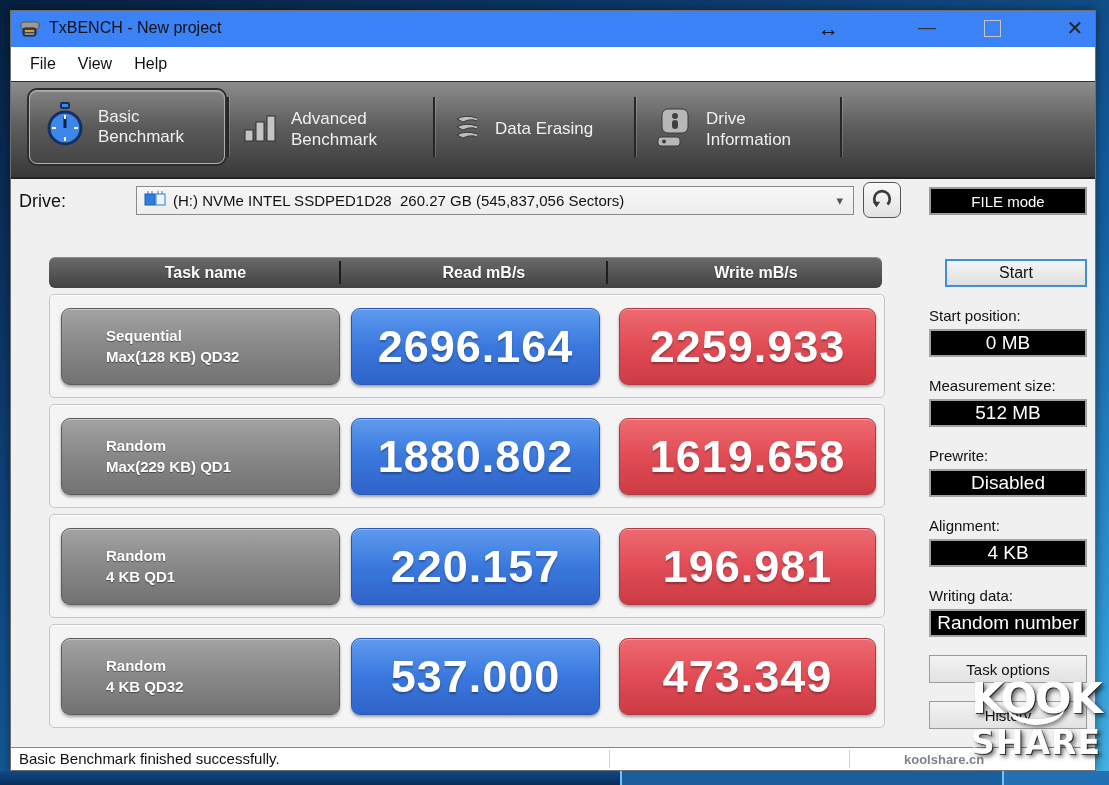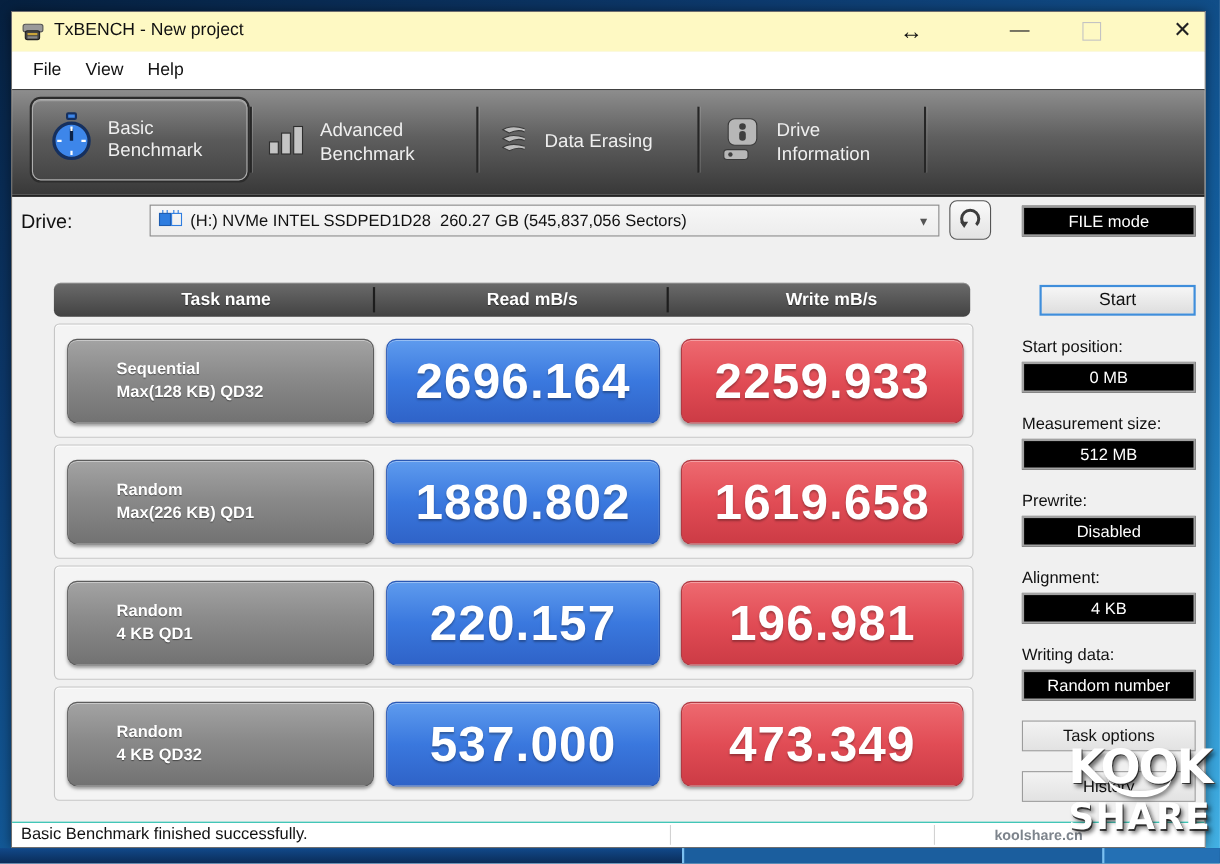--- a/index.html
+++ b/index.html
@@ -8,21 +8,21 @@
     font-family:"Liberation Sans", sans-serif;
     background: linear-gradient(150deg,#06203f 0%, #0d3a6e 28%, #145f9f 60%, #2f97d3 88%, #45b4e6 100%);
     position:relative;
   }
   
   .window {
     position:absolute; left:10px; top:10px; width:1086px; height:761px;
     background:#f0f0f0; border:1px solid #6e6e6e;
     box-shadow:0 0 10px rgba(0,0,0,.45);
   }
-  .titlebar { position:absolute; left:0; top:0; width:100%; height:36px; background:#fef9c3; }
+  .titlebar { position:absolute; left:0; top:0; width:100%; height:36px; background:#3b82f6; }
   .app-icon { position:absolute; left:9px; top:9px; width:22px; height:18px; }
   .title-text { position:absolute; left:38px; top:8px; font-size:16px; color:#111; }
   .resize-cursor { position:absolute; left:807px; top:6px; font-size:21px; font-weight:bold; color:#111; }
   .btn-min { position:absolute; left:895px; top:6px; width:42px; height:24px; text-align:center; font-size:18px; color:#333; line-height:20px; }
   .btn-max { position:absolute; left:973px; top:9px; width:17px; height:17px; border:1px solid #c3c3c3; }
   .btn-close { position:absolute; left:1043px; top:4px; width:42px; height:26px; text-align:center; font-size:20px; color:#222; line-height:26px; }
   .menubar { position:absolute; left:0; top:36px; width:100%; height:34px; background:#fff; display:flex; align-items:center; padding-left:8px; }
   .menu-item { font-size:16px; color:#111; padding:4px 11px; }
   
   .tabbar {
@@ -91,21 +91,21 @@
     background:linear-gradient(180deg,#ee6a70 0%, var(--write_box,#e14c55) 50%, #cc3b45 100%); }
   
   .sidebar { position:absolute; left:918px; top:248px; width:158px; display:flex; flex-direction:column; }
   .start-btn {
     height:28px; background:linear-gradient(#f6f6f6,#dedede); border:2px solid #3f8edb;
     font-size:16px; color:#111; display:flex; align-items:center; justify-content:center;margin-left:16px;
   }
   .side-label { margin-top:20px; font-size:15px; color:#111; height:18px; }
   .black-box {
     margin-top:4px; height:28px; background:var(--black_box,#000); border:2px solid #a2a2a2;
-    color:#fff; font-size:15px; display:flex; align-items:center; justify-content:center;
+    color:#fff; font-size:19px; display:flex; align-items:center; justify-content:center;
   }
   .side-btn {
     margin-top:18px; height:28px; background:linear-gradient(#f3f3f3,#e2e2e2); border:1px solid #9c9c9c;
     font-size:15px; color:#111; display:flex; align-items:center; justify-content:center;
   }
   
   .statusbar {
     position:absolute; left:0; bottom:0; width:100%; height:23px; background:#fff; border-top:1px solid #14b8a6;
   }
   .status-msg { position:absolute; left:8px; top:2px; font-size:15px; color:#111; }
@@ -255,21 +255,21 @@
       <div class="task-btn">
         <div>Sequential</div>
         <div>Max(128 KB) QD32</div>
       </div>
       <div class="val-box val-read">2696.164</div>
       <div class="val-box val-write">2259.933</div>
     </div>
     <div class="row">
       <div class="task-btn">
         <div>Random</div>
-        <div>Max(226 KB) QD1</div>
+        <div>Max(229 KB) QD1</div>
       </div>
       <div class="val-box val-read">1880.802</div>
       <div class="val-box val-write">1619.658</div>
     </div>
     <div class="row">
       <div class="task-btn">
         <div>Random</div>
         <div>4 KB QD1</div>
       </div>
       <div class="val-box val-read">220.157</div>

